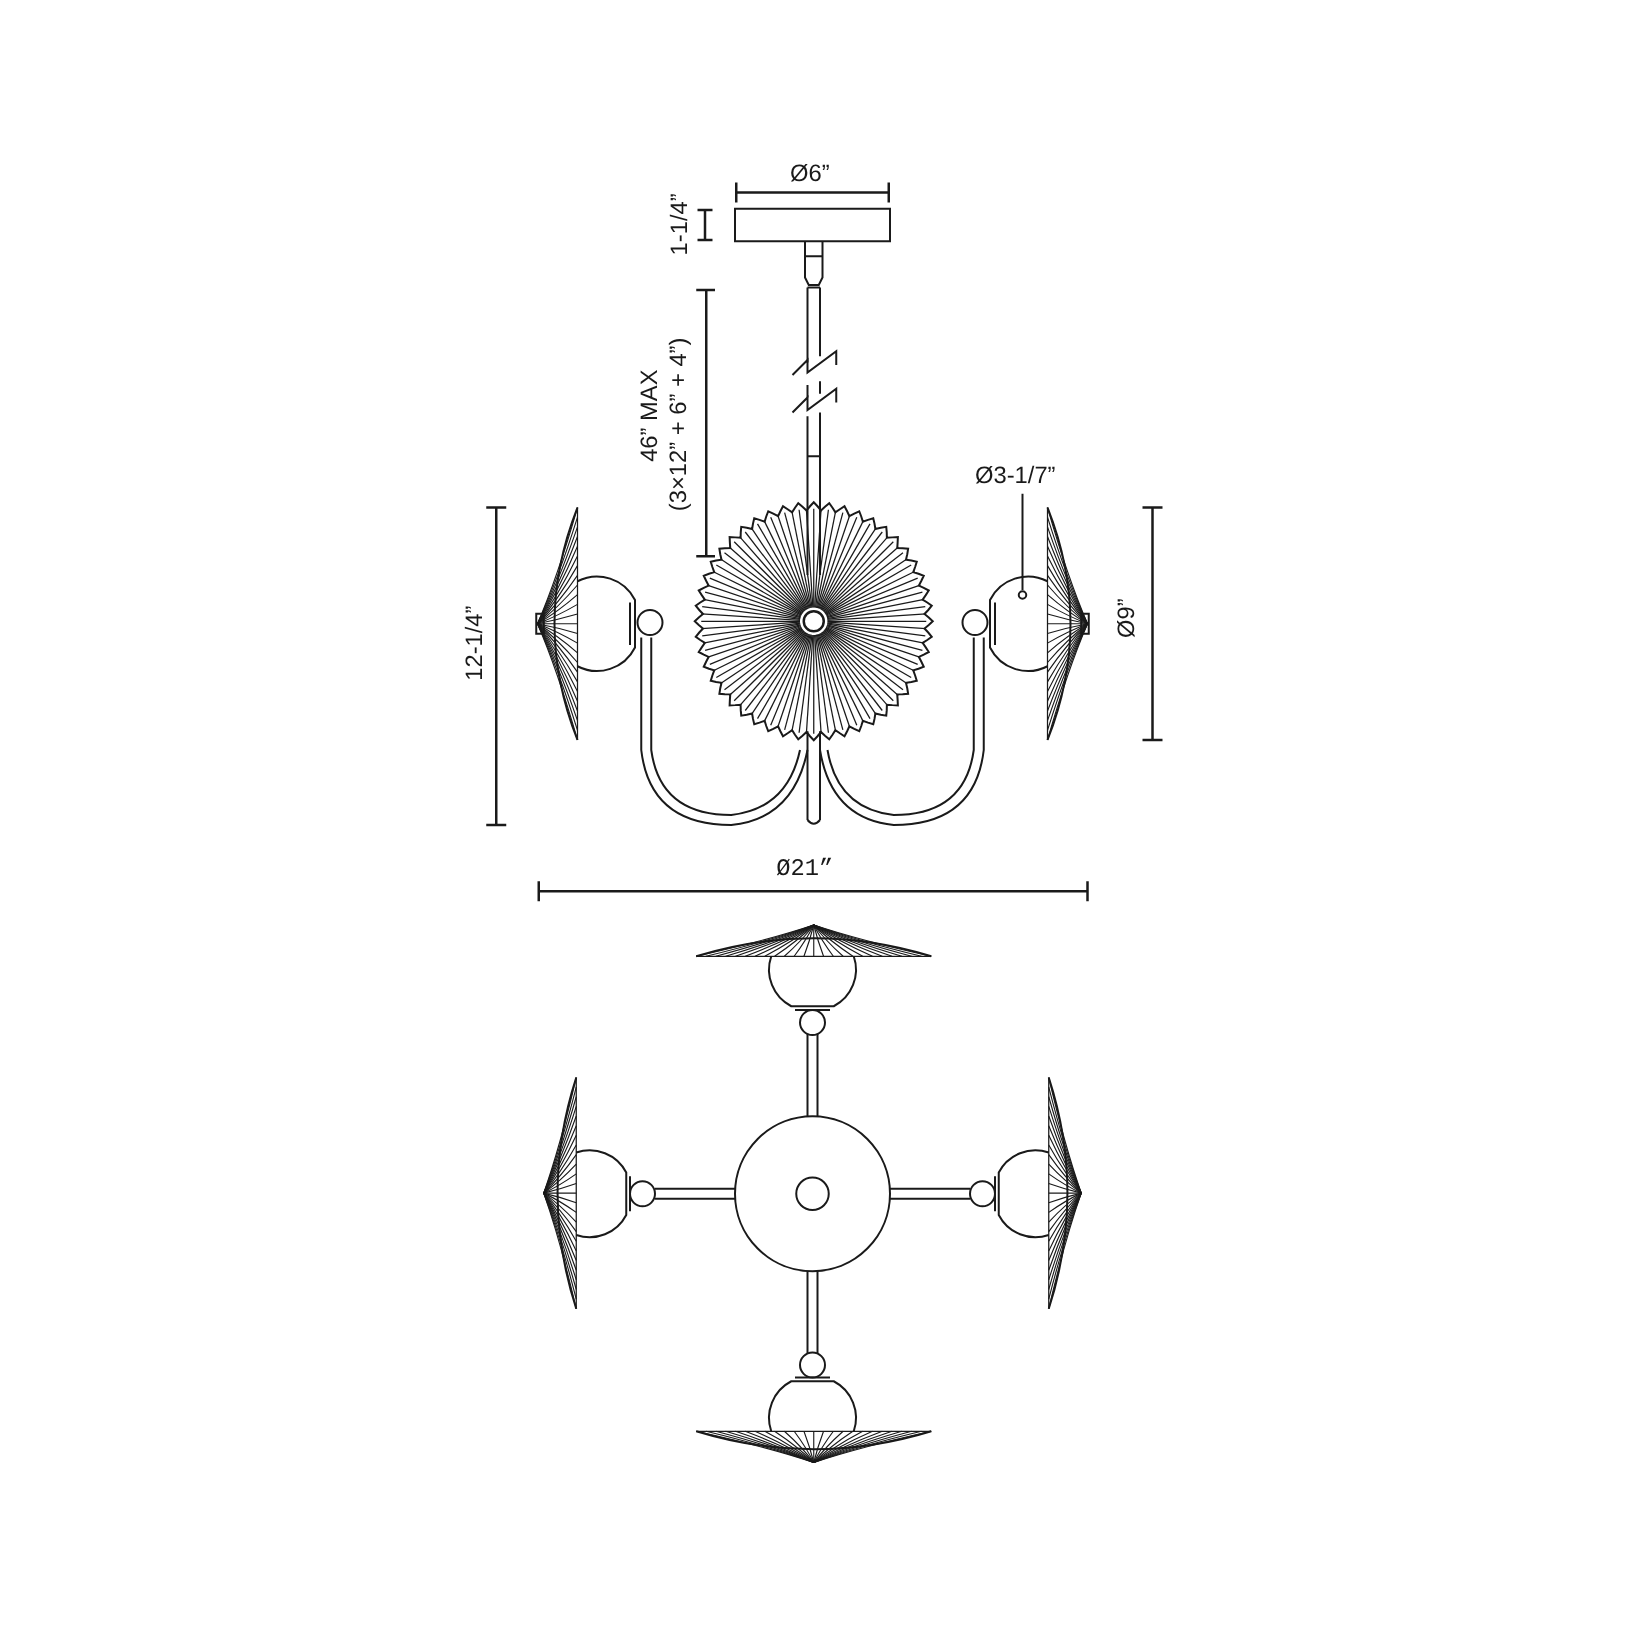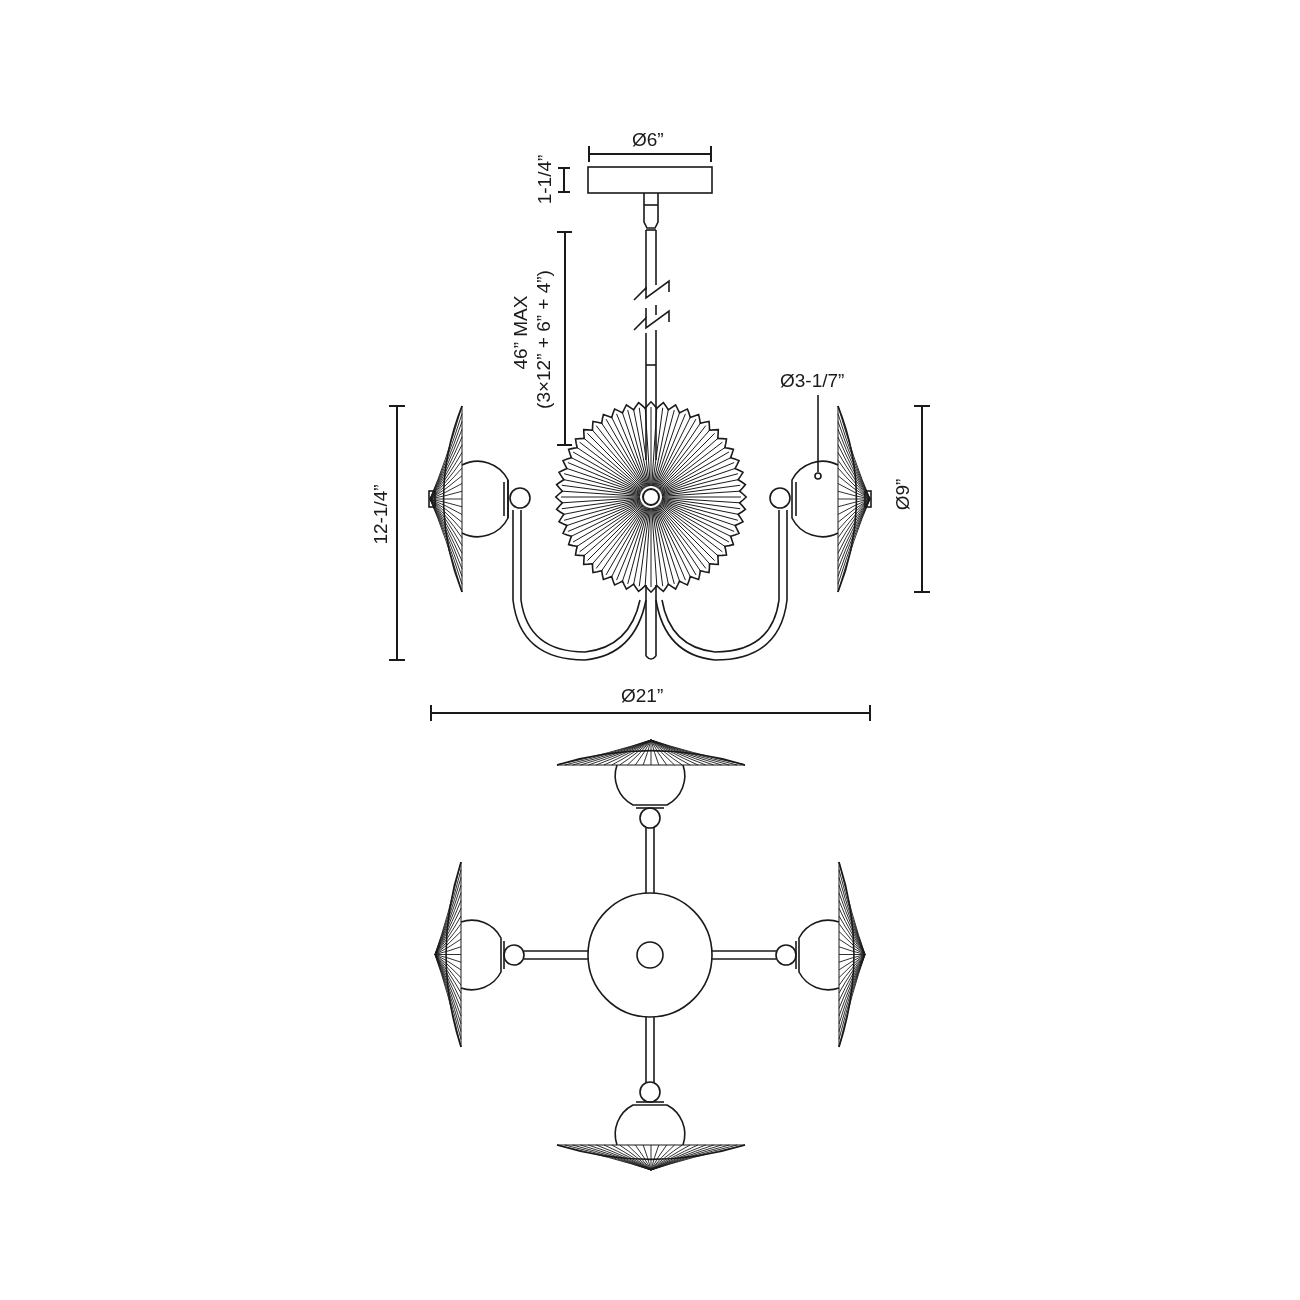--- a/index.html
+++ b/index.html
@@ -414,13 +414,13 @@
   </g>
 </svg>
 
 <div class="lbl" style="left:632px;top:130px;">Ø6”</div>
 <div class="lbl rot" style="left:516px;top:170px;width:56px;text-align:center;">1-1/4”</div>
 <div class="lbl rot" style="left:470px;top:323px;width:100px;text-align:center;">46” MAX</div>
 <div class="lbl rot" style="left:458px;top:330px;width:170px;text-align:center;">(3×12” + 6” + 4”)</div>
 <div class="lbl rot" style="left:342px;top:505px;width:76px;text-align:center;">12-1/4”</div>
 <div class="lbl" style="left:780px;top:371px;">Ø3-1/7”</div>
 <div class="lbl rot" style="left:882px;top:485px;width:40px;text-align:center;">Ø9”</div>
-<div class="lbl" style="left:621px;top:686px;">Ø21”</div>
+<div class="lbl" style="left:621px;top:686px;font-family:Liberation Mono, monospace;">Ø21”</div>
 
 </body></html>

